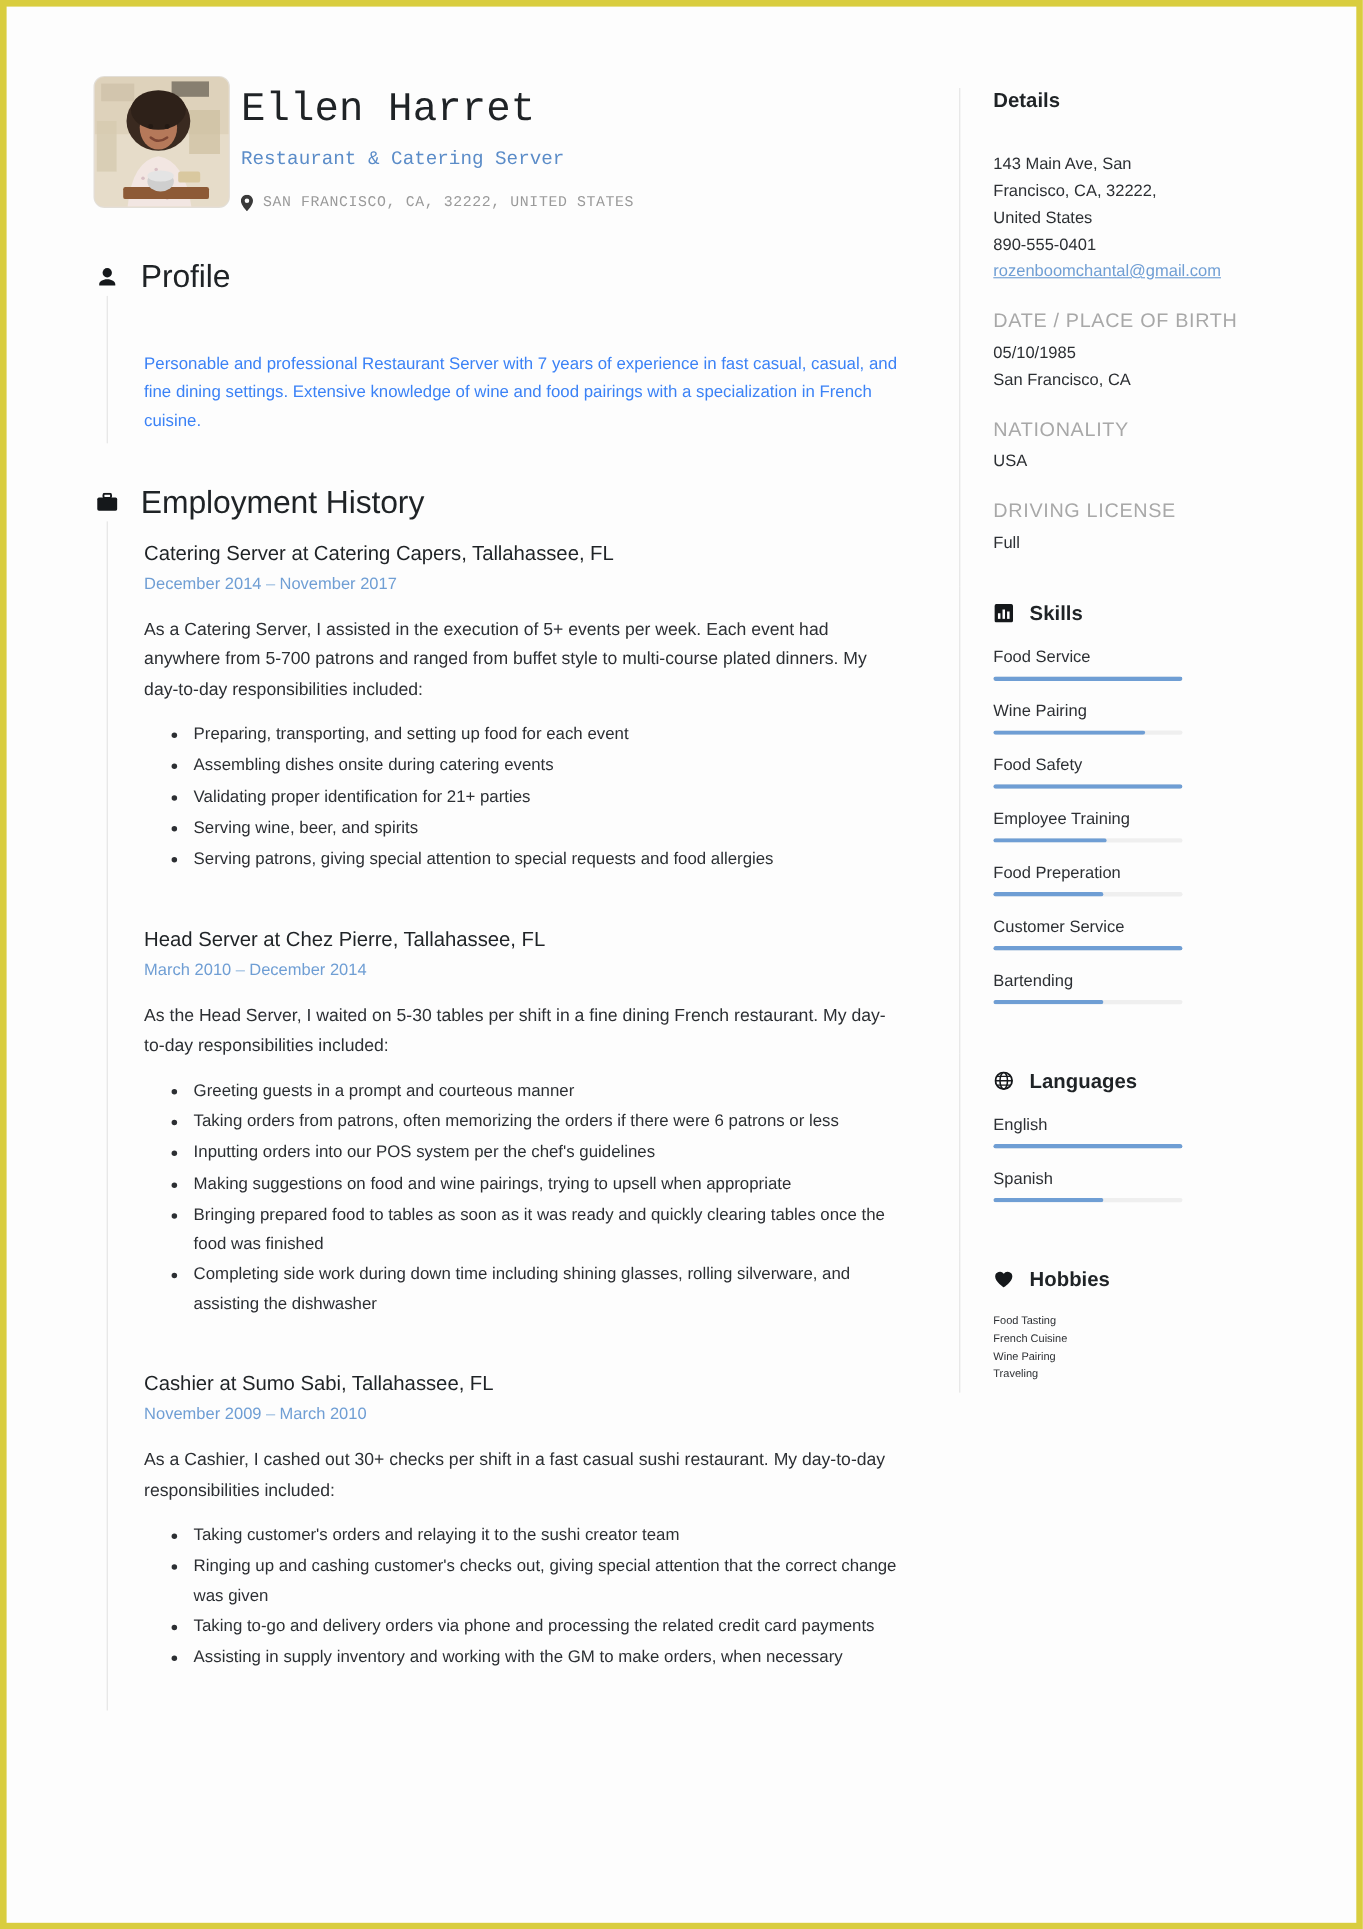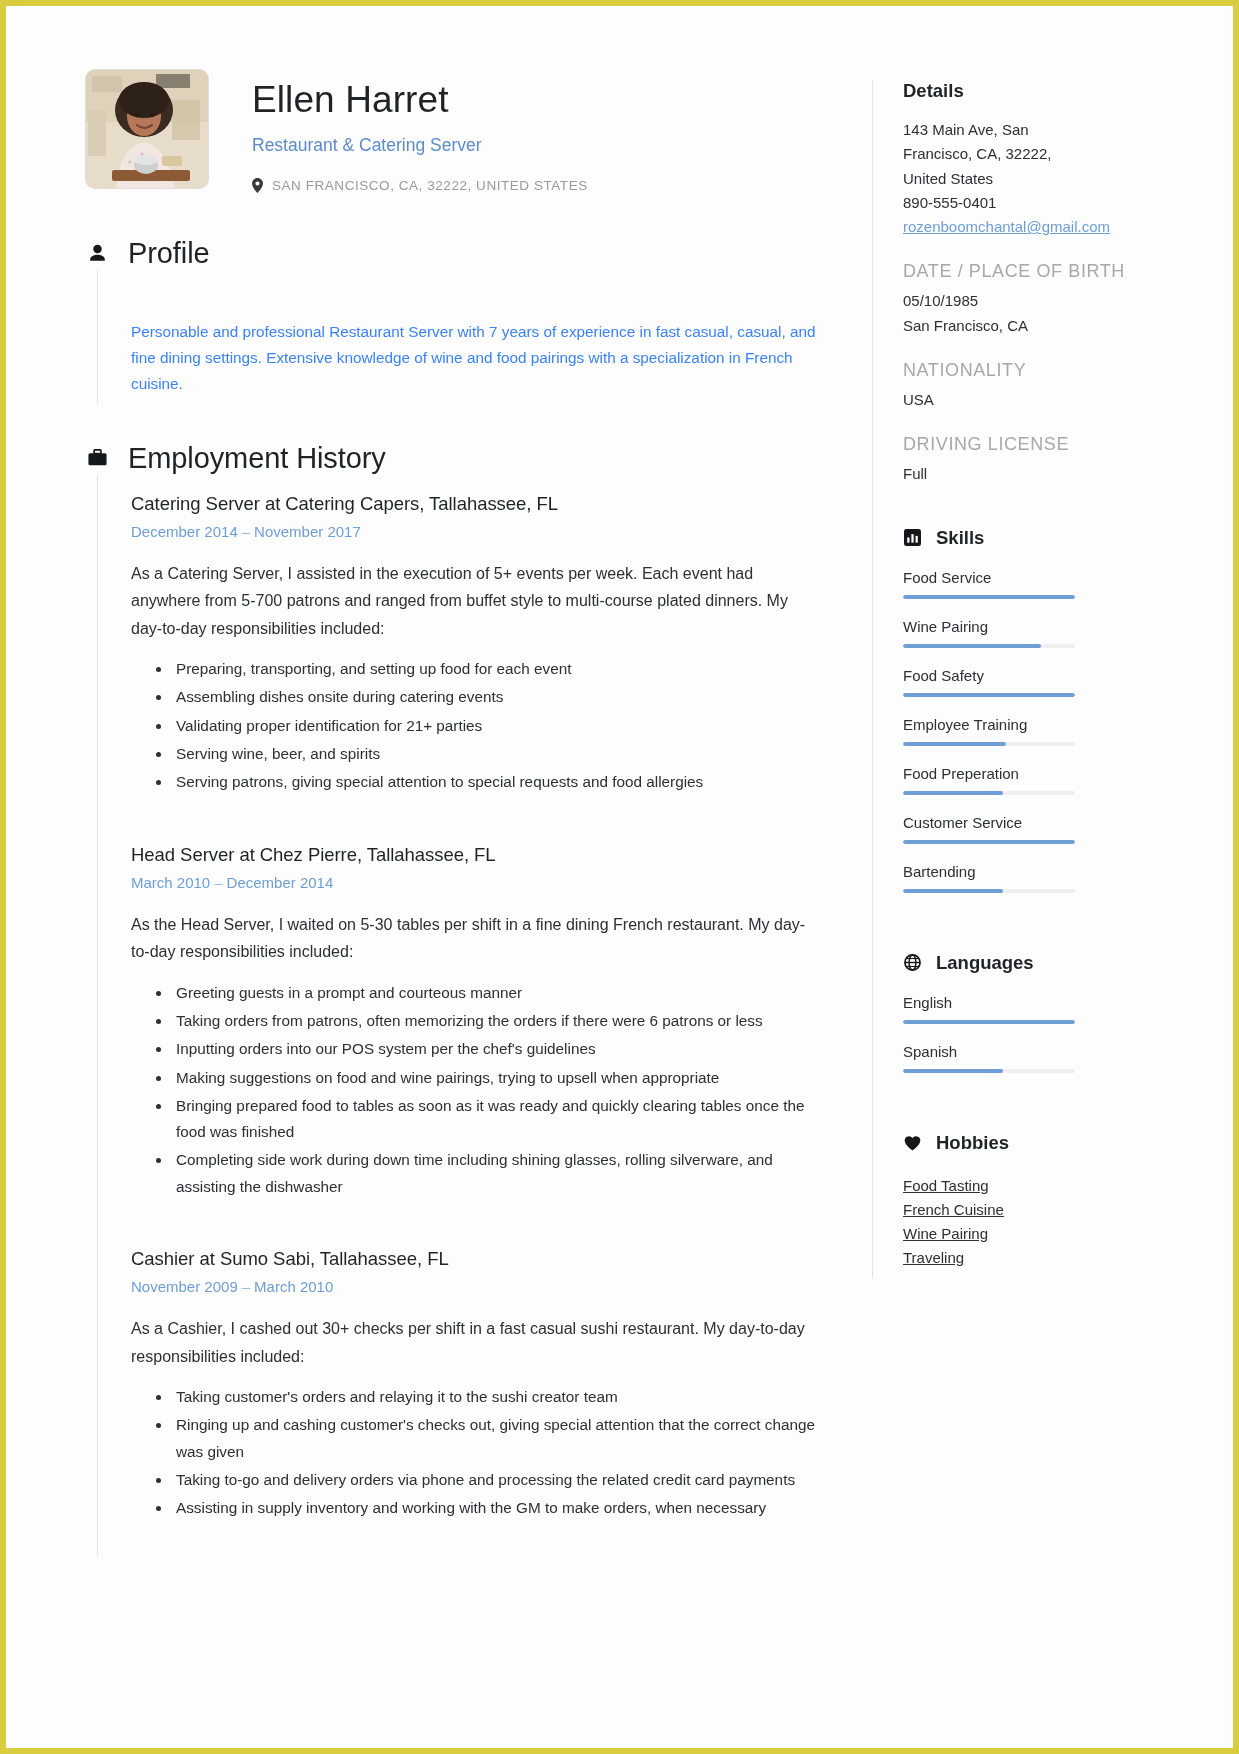--- a/index.html
+++ b/index.html
@@ -25,21 +25,21 @@
     padding: 58px 58px 0 74px;
   }
 
   
   .left {
     width: 760px;
     flex: 0 0 760px;
     padding-right: 26px;
   }
 
-  .header-row { display: flex; align-items: flex-start; gap: 44px; }
+  .header-row { display: flex; align-items: flex-start; gap: 11px; font-family: Liberation Mono, monospace; }
   .photo {
     width: 122px; height: 118px;
     flex: 0 0 122px;
     border-radius: 9px;
     overflow: hidden;
     background: #e8ddd0;
     position: relative;
     box-shadow: 0 0 0 1px #e2ded7;
   }
   .photo svg { display:block; width:100%; height:100%; }
@@ -148,21 +148,21 @@
   .side-block {
     border-left: 1px solid #e3e3e3;
     padding-left: 30px;
     padding-bottom: 26px;
   }
   .side-block.tight { padding-bottom: 8px; }
   .side-title {
     font-size: 18.5px;
     font-weight: 700;
     color: #1f2326;
-    margin-bottom: 16px;
+    margin-bottom: 36px;
   }
   .side-title-row {
     display: flex;
     align-items: center;
     gap: 14px;
     margin-bottom: 20px;
   }
   .side-title-row .side-title { margin-bottom: 0; }
   .side-icon { width: 19px; height: 19px; flex: 0 0 19px; display:flex;align-items:center;justify-content:center; }
 
@@ -197,24 +197,23 @@
     border-radius: 2px;
     width: 172px;
     overflow: hidden;
   }
   .bar-fill {
     height: 4px;
     background: #6f9ed4;
     border-radius: 2px;
   }
   .hobby-line {
-    font-size: 15px;
+    font-size: 10px;
     line-height: 1.6;
     color: #2c2f33;
-    text-decoration: underline;
   }
 </style>
 </head>
 <body>
 
 <div class="page">
   <div class="sheet">
 
     <div class="left">
 

